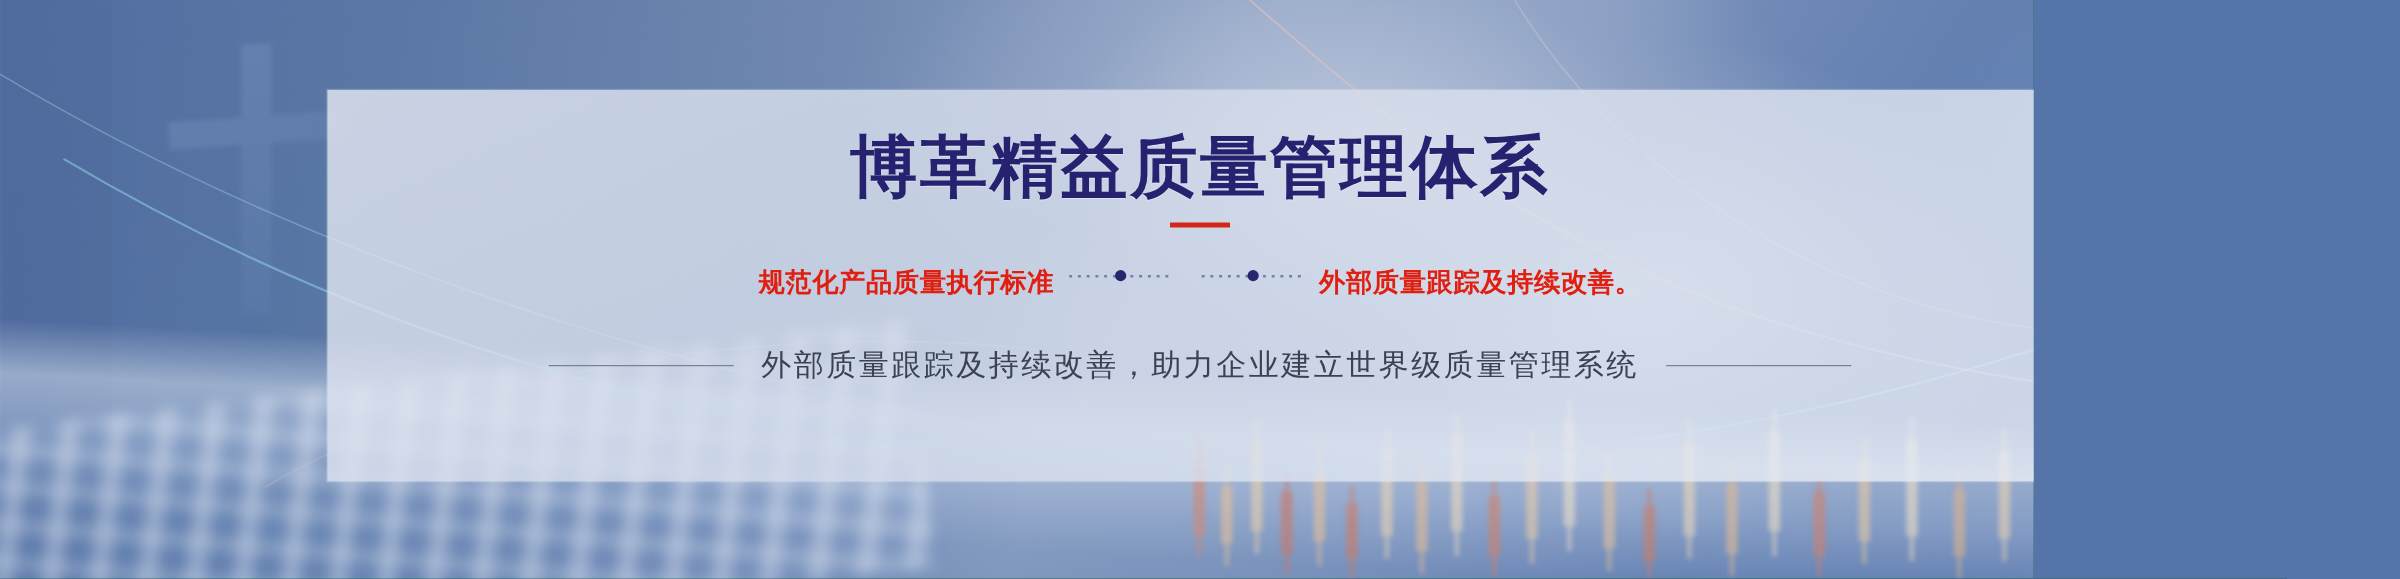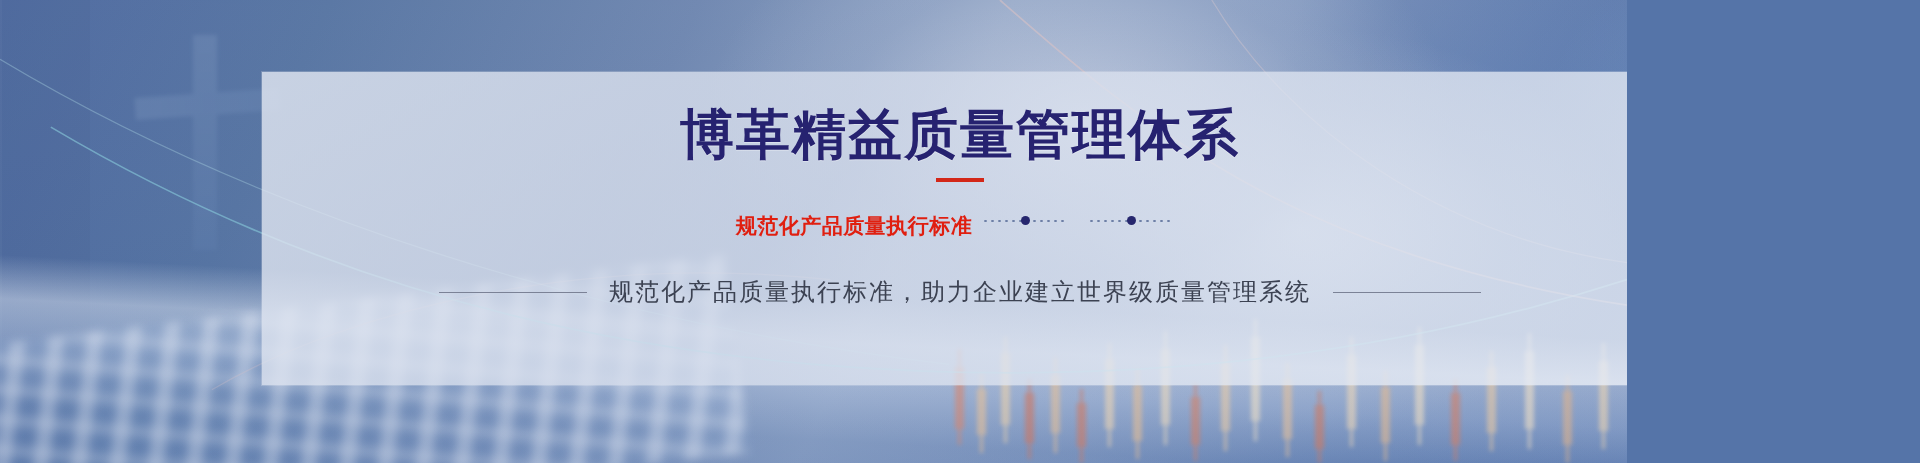--- a/index.html
+++ b/index.html
@@ -223,22 +223,23 @@
   <div id="panel">
 
     <div id="main-title">博革精益质量管理体系</div>
 
     <div id="title-rule"></div>
 
     <div id="subtitle-row">
       <span class="sub-seg">规范化产品质量执行标准</span>
       <span class="sub-sep"></span>
       <span class="sub-sep"></span>
+      <span class="sub-seg">外部质量跟踪及持续改善。</span>
     </div>
 
     <div id="tagline-row">
       <span class="tag-line"></span>
-      <span id="tagline-text">规范化产品质量执行标准，助力企业建立世界级质量管理系统</span>
+      <span id="tagline-text">外部质量跟踪及持续改善，助力企业建立世界级质量管理系统</span>
       <span class="tag-line"></span>
     </div>
 
   </div>
 </div>
 
 </body></html>

